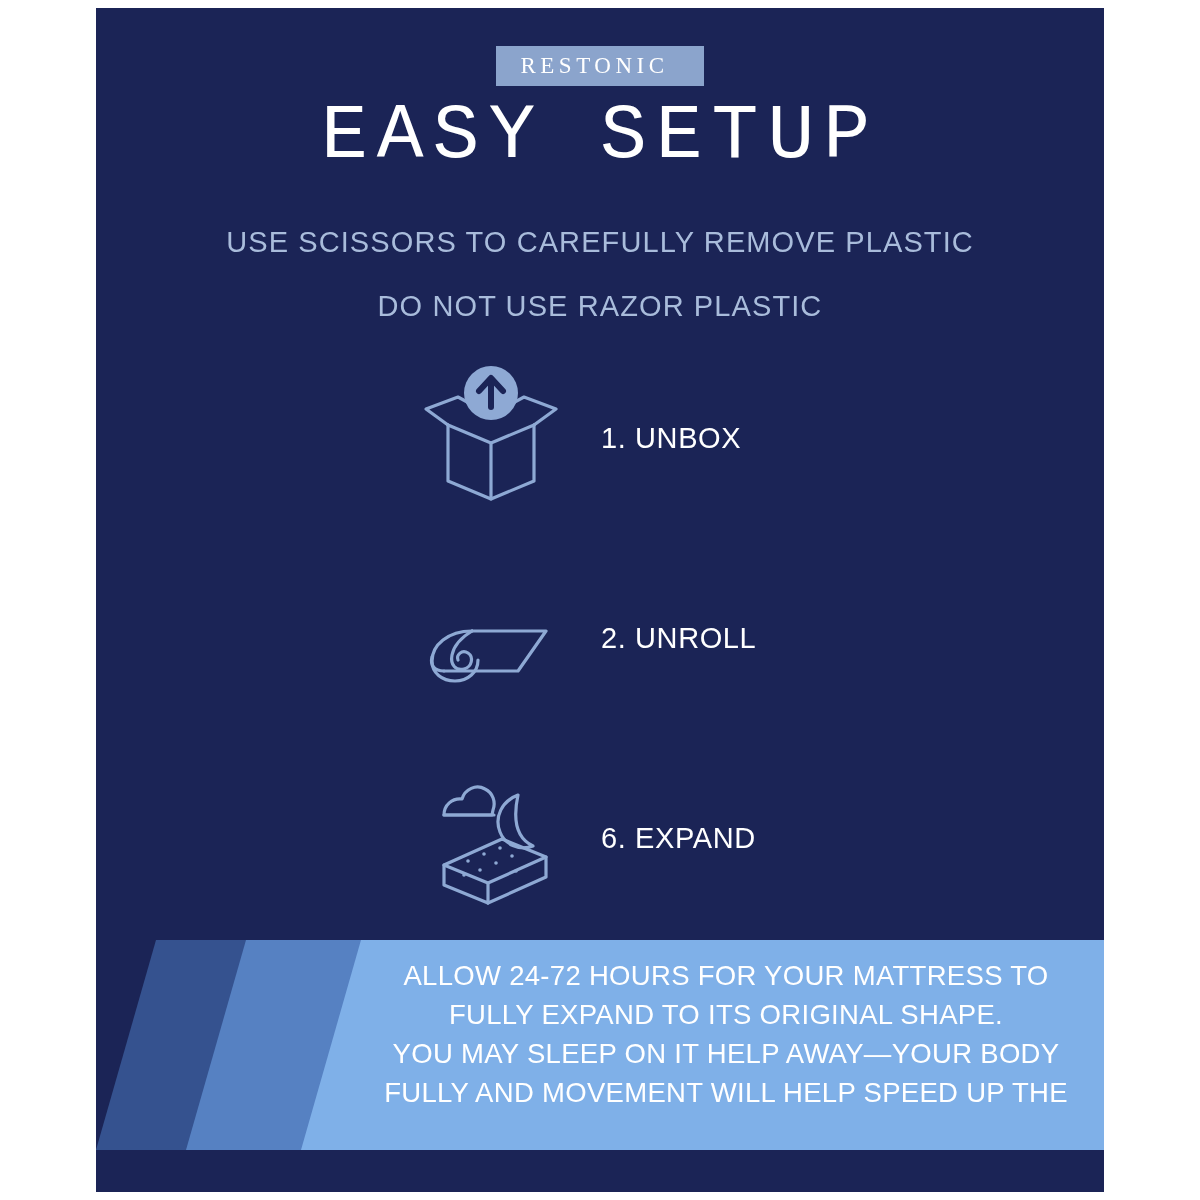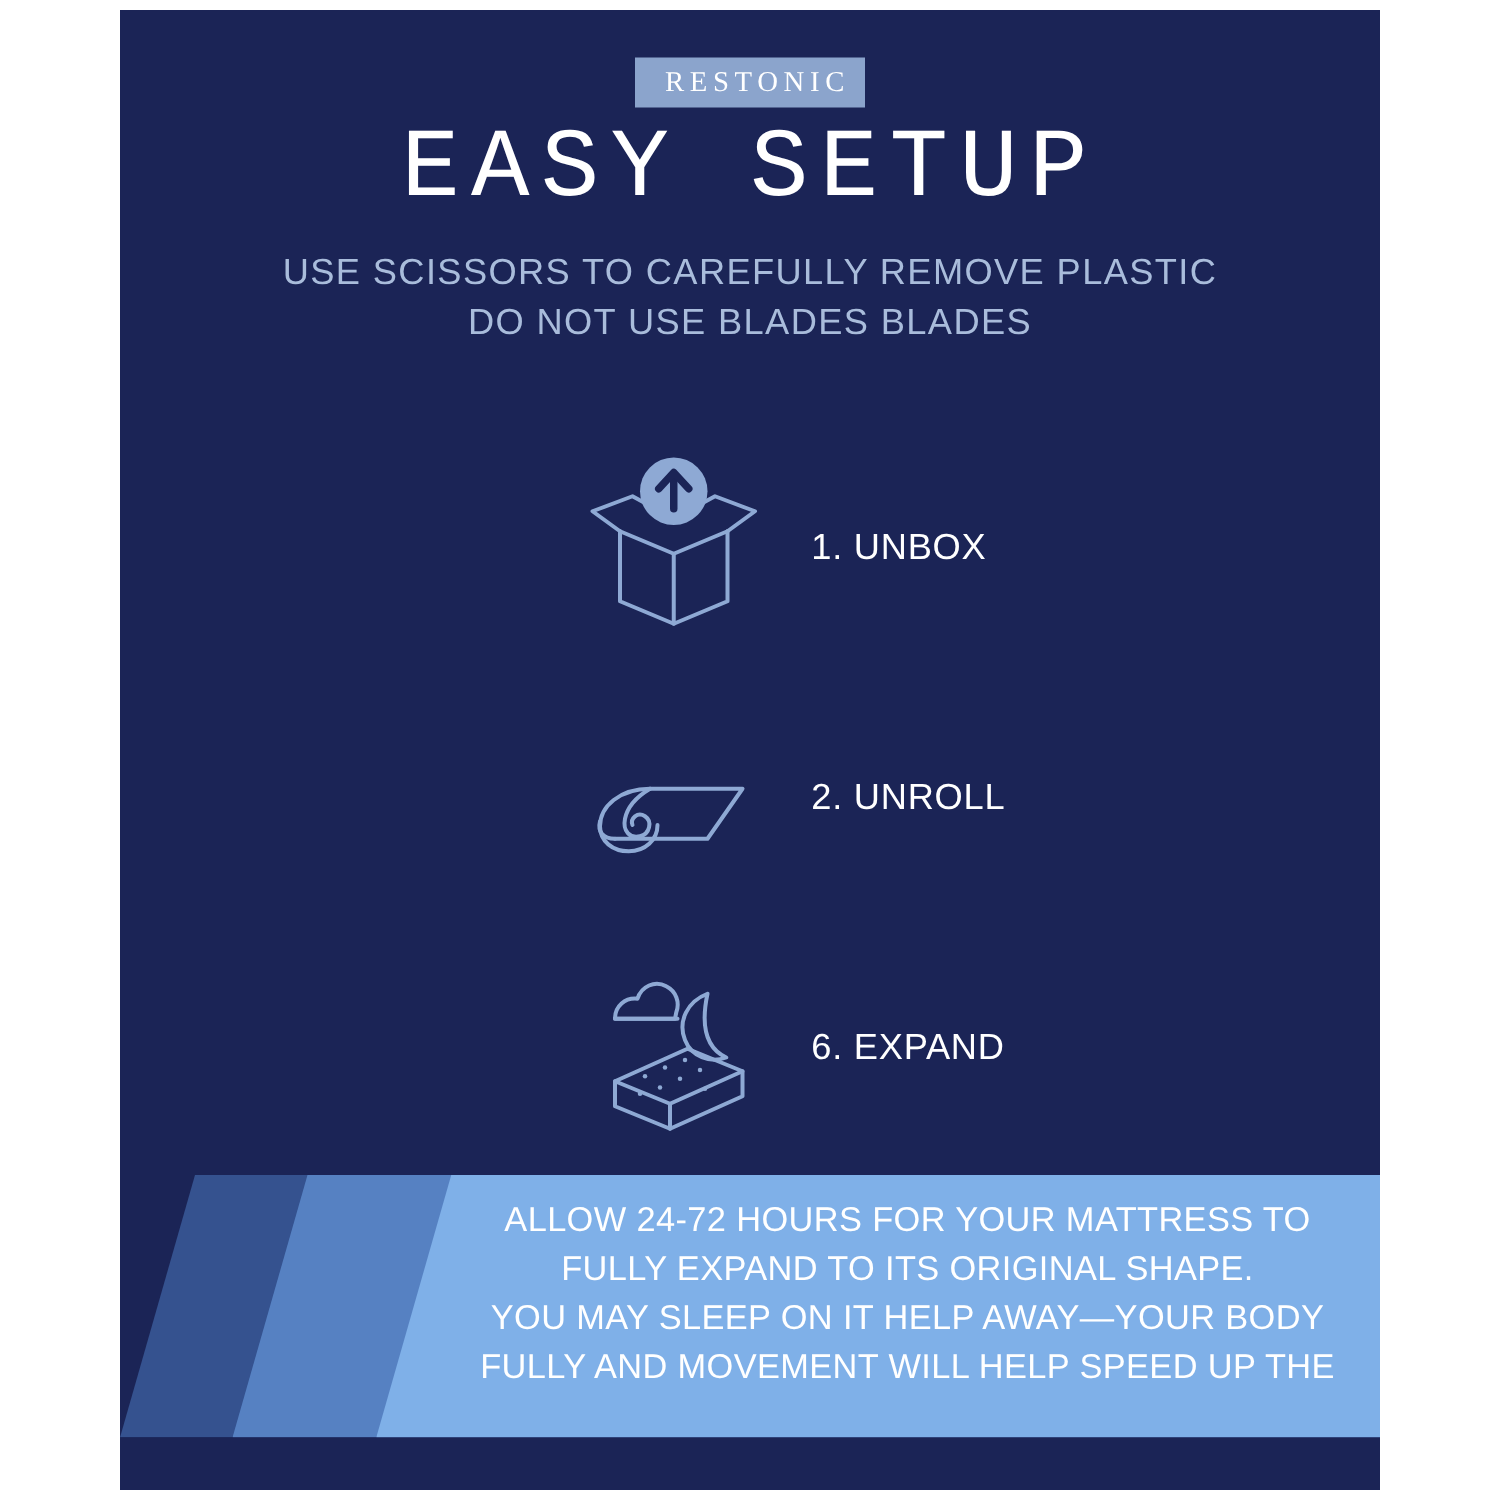--- a/index.html
+++ b/index.html
@@ -31,21 +31,21 @@
     left: 0;
     width: 100%;
     text-align: center;
   }
   .brand-badge {
     display: inline-block;
     background: #8ba4cc;
     color: #ffffff;
     font-size: 23px;
     letter-spacing: 4.5px;
-    padding: 8px 12px 9px 24px;
+    padding: 8px 35px 9px 24px;
     font-family: "Liberation Serif", serif;
     line-height: 1;
   }
 
   
   .title {
     position: absolute;
     top: 88px;
     left: 0;
     width: 100%;
@@ -62,35 +62,34 @@
     position: absolute;
     top: 190px;
     left: 0;
     width: 100%;
     text-align: center;
     color: #a9bcdb;
     font-size: 29px;
     letter-spacing: 1.1px;
     line-height: 1.38;
   }
-  .subtitle div { white-space: nowrap; }
+  .subtitle div { white-space: nowrap; margin-top: 24px; }
 
   
   .steps {
     position: absolute;
     top: 330px;
     left: 0;
     width: 100%;
   }
   .step {
     position: relative;
     height: 200px;
     display: flex;
     align-items: center;
-    margin-left: 48px;
   }
   .step .icon-box {
     position: absolute;
     left: 310px;
     width: 170px;
     height: 170px;
     top: 15px;
     display: flex;
     align-items: center;
     justify-content: center;
@@ -155,21 +154,21 @@
 <div id="poster">
 
   <div class="brand-wrap">
     <span class="brand-badge">RESTONIC</span>
   </div>
 
   <div class="title">EASY SETUP</div>
 
   <div class="subtitle">
     <div>USE SCISSORS TO CAREFULLY REMOVE PLASTIC</div>
-    <div>DO NOT USE BLADES BLADES</div>
+    <div>DO NOT USE RAZOR PLASTIC</div>
   </div>
 
   <div class="steps">
 
     <div class="step">
       <div class="icon-box">
         <svg width="170" height="170" viewBox="0 0 170 170" fill="none" stroke="#8ea9d4" stroke-width="3.2" stroke-linecap="round" stroke-linejoin="round">
 
           <path d="M42 72 L42 128 L85 146 L128 128 L128 72"></path>
 

